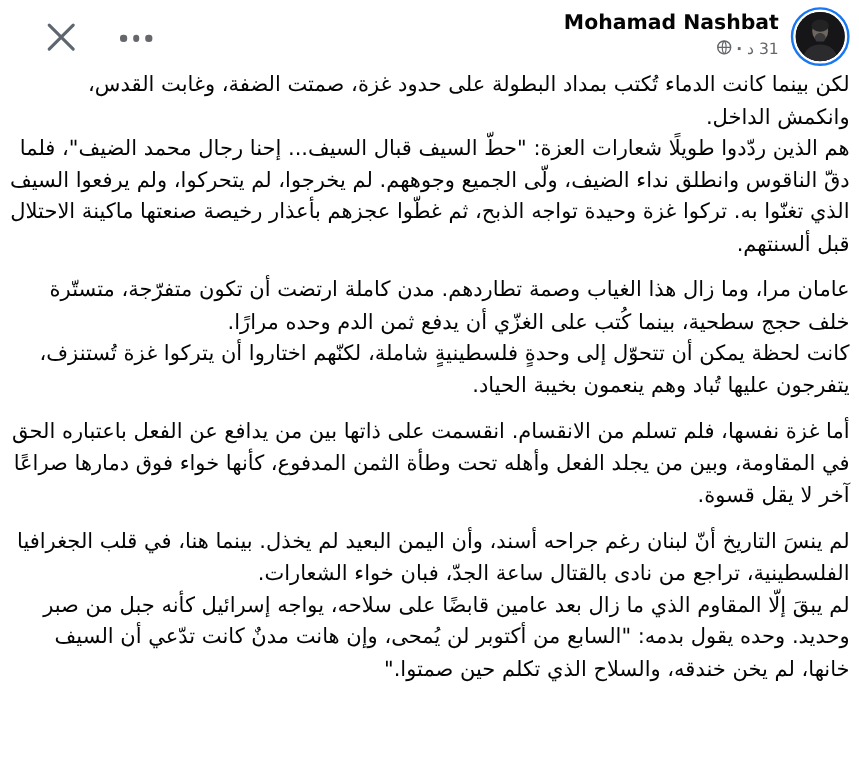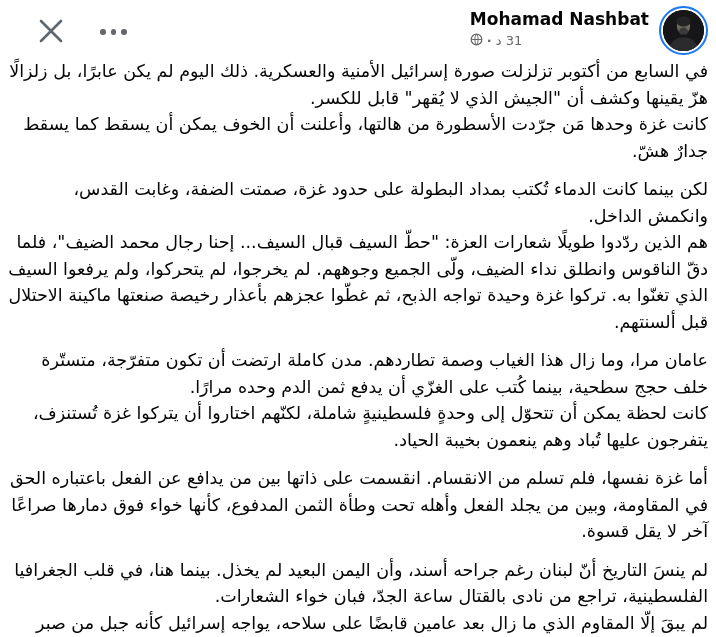--- a/index.html
+++ b/index.html
@@ -34,21 +34,21 @@
   .avatar-img{
     width:100%; height:100%;
     border-radius:50%;
     overflow:hidden;
     background:#141416;
   }
   .avatar-img svg{ display:block; width:100%; height:100%; }
   .header-text{
     display:flex;
     flex-direction:column;
-    align-items:flex-end; 
+    align-items:flex-start; 
     padding-top:3px;
   }
   .author{
     font-size:17px;
     font-weight:700;
     line-height:21px;
     color:#050505;
     cursor:pointer;
     direction:ltr;
   }
@@ -145,22 +145,20 @@
             <i></i>
             <i></i>
             <i></i>
           </span>
       </button>
     </div>
 
   </div>
 
   <div class="post-body">
-    <p>في السابع من أكتوبر تزلزلت صورة إسرائيل الأمنية والعسكرية. ذلك اليوم لم يكن عابرًا، بل زلزالًا هزّ يقينها وكشف أن "الجيش الذي لا يُقهر" قابل للكسر.
-كانت غزة وحدها مَن جرّدت الأسطورة من هالتها، وأعلنت أن الخوف يمكن أن يسقط كما يسقط جدارٌ هشّ.</p>
     <p>لكن بينما كانت الدماء تُكتب بمداد البطولة على حدود غزة، صمتت الضفة، وغابت القدس، وانكمش الداخل.
 هم الذين ردّدوا طويلًا شعارات العزة: "حطّ السيف قبال السيف... إحنا رجال محمد الضيف"، فلما دقّ الناقوس وانطلق نداء الضيف، ولّى الجميع وجوههم. لم يخرجوا، لم يتحركوا، ولم يرفعوا السيف الذي تغنّوا به. تركوا غزة وحيدة تواجه الذبح، ثم غطّوا عجزهم بأعذار رخيصة صنعتها ماكينة الاحتلال قبل ألسنتهم.</p>
     <p>عامان مرا، وما زال هذا الغياب وصمة تطاردهم. مدن كاملة ارتضت أن تكون متفرّجة، متستّرة خلف حجج سطحية، بينما كُتب على الغزّي أن يدفع ثمن الدم وحده مرارًا.
 كانت لحظة يمكن أن تتحوّل إلى وحدةٍ فلسطينيةٍ شاملة، لكنّهم اختاروا أن يتركوا غزة تُستنزف، يتفرجون عليها تُباد وهم ينعمون بخيبة الحياد.</p>
     <p>أما غزة نفسها، فلم تسلم من الانقسام. انقسمت على ذاتها بين من يدافع عن الفعل باعتباره الحق في المقاومة، وبين من يجلد الفعل وأهله تحت وطأة الثمن المدفوع، كأنها خواء فوق دمارها صراعًا آخر لا يقل قسوة.</p>
     <p>لم ينسَ التاريخ أنّ لبنان رغم جراحه أسند، وأن اليمن البعيد لم يخذل. بينما هنا، في قلب الجغرافيا الفلسطينية، تراجع من نادى بالقتال ساعة الجدّ، فبان خواء الشعارات.
 لم يبقَ إلّا المقاوم الذي ما زال بعد عامين قابضًا على سلاحه، يواجه إسرائيل كأنه جبل من صبر وحديد. وحده يقول بدمه: "السابع من أكتوبر لن يُمحى، وإن هانت مدنٌ كانت تدّعي أن السيف خانها، لم يخن خندقه، والسلاح الذي تكلم حين صمتوا."</p>
   </div>
 
 </div>

